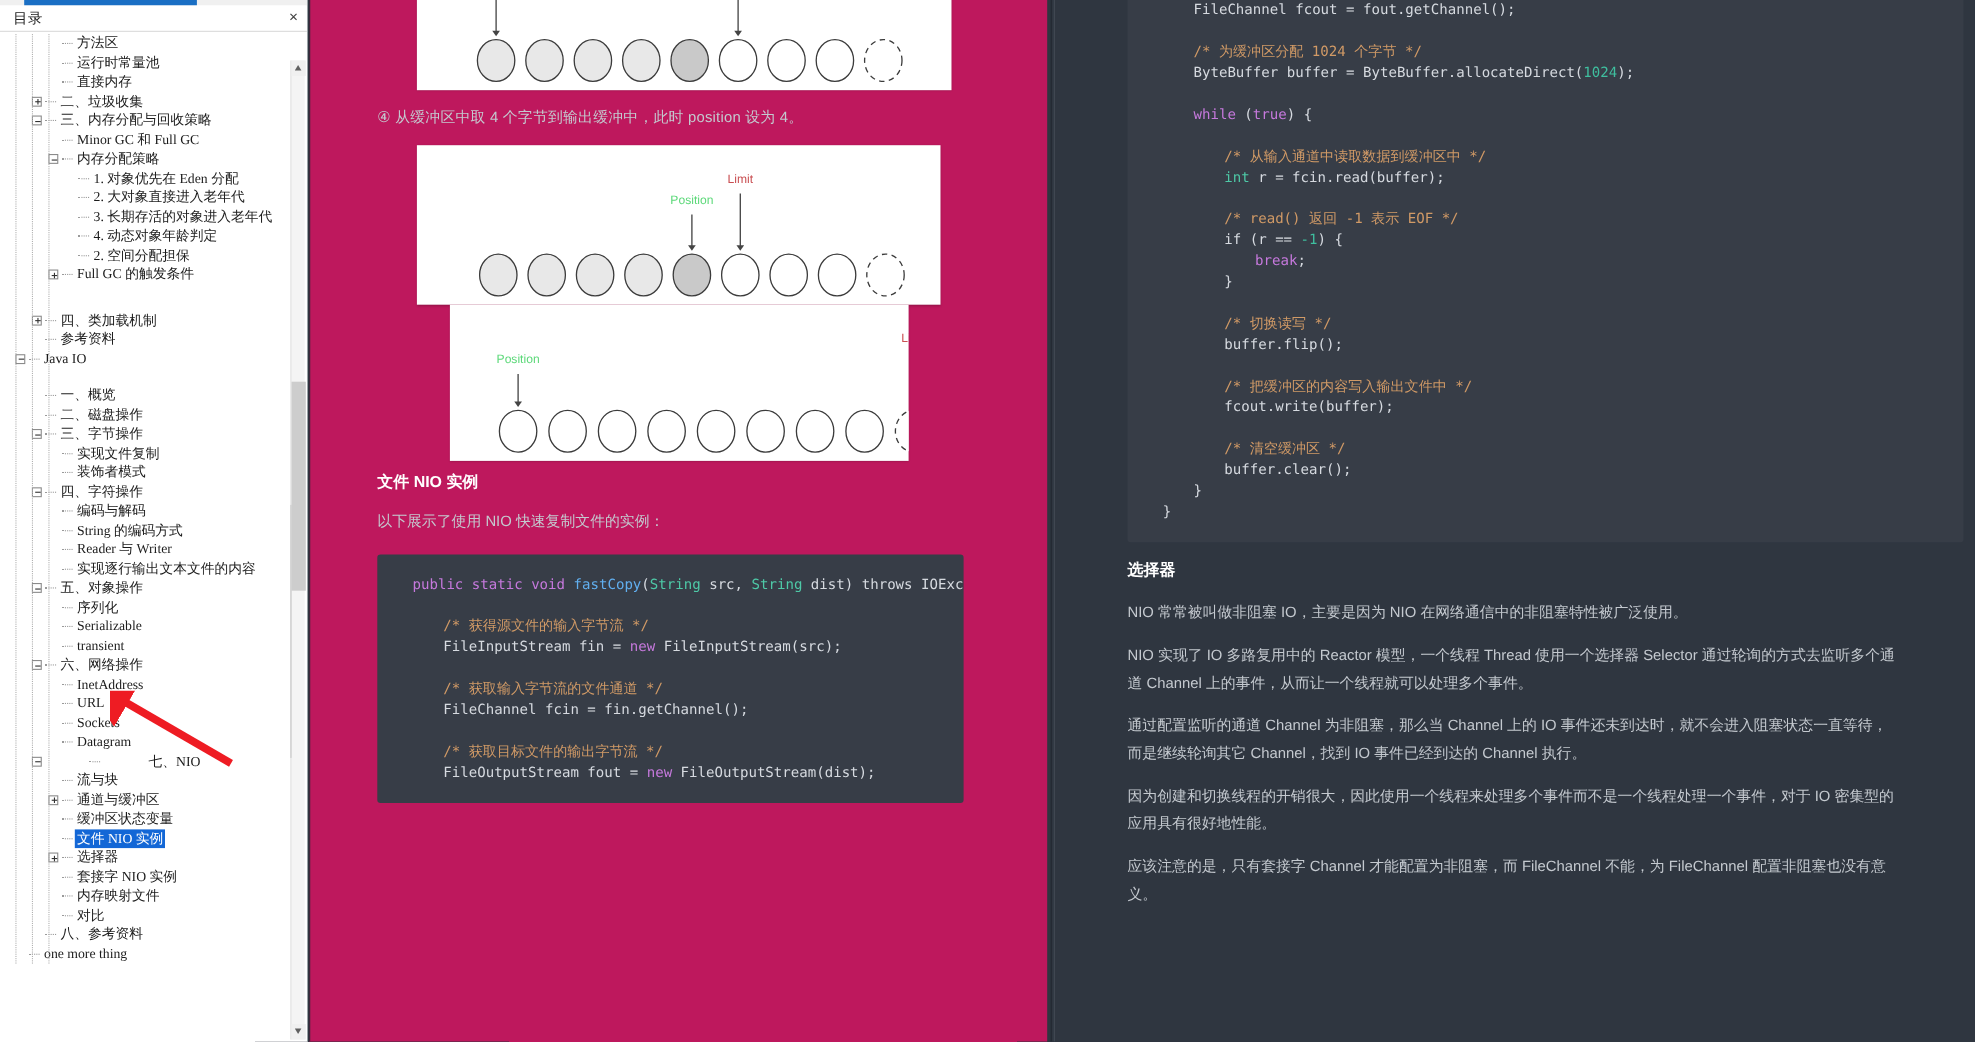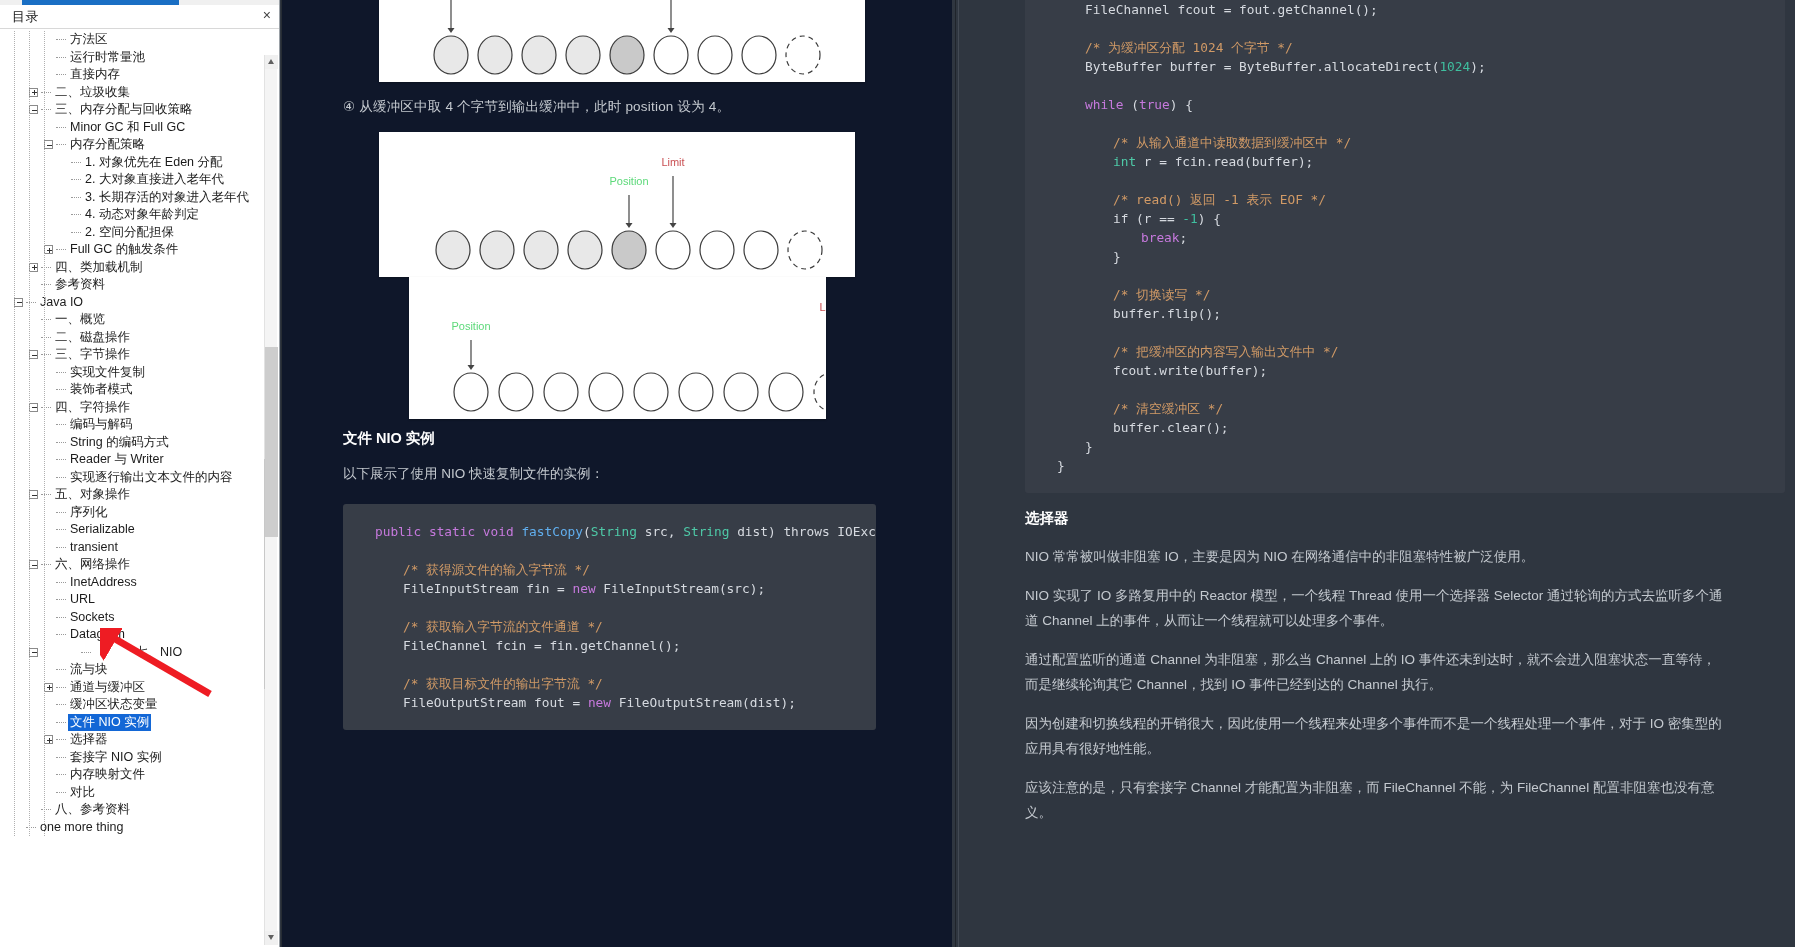--- a/index.html
+++ b/index.html
@@ -86,21 +86,21 @@
     left: 3.5px; top: 1.5px;
     width: 1px; height: 5px; background: #333;
   }
   .node .twisty.none { border: none; background: transparent; }
   .node .twisty.none::before { display: none; }
   .node .dash {
     width: 10px; flex: 0 0 auto; height: 1px;
     border-top: 1px dotted #9a9a9a;
     margin-right: 2px;
   }
-  .node .lbl { padding: 0 2px; }
+  .node .lbl { padding: 0 2px; font-family: Liberation Serif, serif; }
   .node.sel .lbl {
     background: #1367d6; color: #ffffff;
   }
   
   .guide {
     position: absolute; top: 0; bottom: 0;
     border-left: 1px dotted #b0b0b0;
     width: 0;
   }
 
@@ -140,21 +140,21 @@
   #red-arrow {
     position: absolute; left: 100px; top: 628px;
     width: 120px; height: 80px;
     pointer-events: none;
   }
 
   
   #mid-panel {
     position: absolute; left: 281px; top: 0;
     width: 671px; height: 947px;
-    background: #0f172a;
+    background: #be185d;
     overflow: hidden;
   }
   #mid-inner { padding: 0 0 0 0; }
 
   .fig {
     background: #ffffff;
     margin: 0 auto;
     position: relative;
     box-shadow: 0 1px 2px rgba(0,0,0,0.25);
   }
@@ -302,36 +302,36 @@
           <div class="node" style="padding-left: 53px;">
             <span class="twisty none"></span>
             <span class="dash"></span>
             <span class="lbl">2. 空间分配担保</span>
           </div>
           <div class="node" style="padding-left: 38px;">
             <span class="twisty plus"></span>
             <span class="dash"></span>
             <span class="lbl">Full GC 的触发条件</span>
           </div>
-          <div class="node" style="padding-left: 23px;">
+          <div class="node" style="padding-left: 23px; margin-top: 24px;">
             <span class="twisty plus"></span>
             <span class="dash"></span>
             <span class="lbl">四、类加载机制</span>
           </div>
           <div class="node" style="padding-left: 23px;">
             <span class="twisty none"></span>
             <span class="dash"></span>
             <span class="lbl">参考资料</span>
           </div>
           <div class="node" style="padding-left: 8px;">
             <span class="twisty minus"></span>
             <span class="dash"></span>
             <span class="lbl">Java IO</span>
           </div>
-          <div class="node" style="padding-left: 23px;">
+          <div class="node" style="padding-left: 23px; margin-top: 16px;">
             <span class="twisty none"></span>
             <span class="dash"></span>
             <span class="lbl">一、概览</span>
           </div>
           <div class="node" style="padding-left: 23px;">
             <span class="twisty none"></span>
             <span class="dash"></span>
             <span class="lbl">二、磁盘操作</span>
           </div>
           <div class="node" style="padding-left: 23px;">

